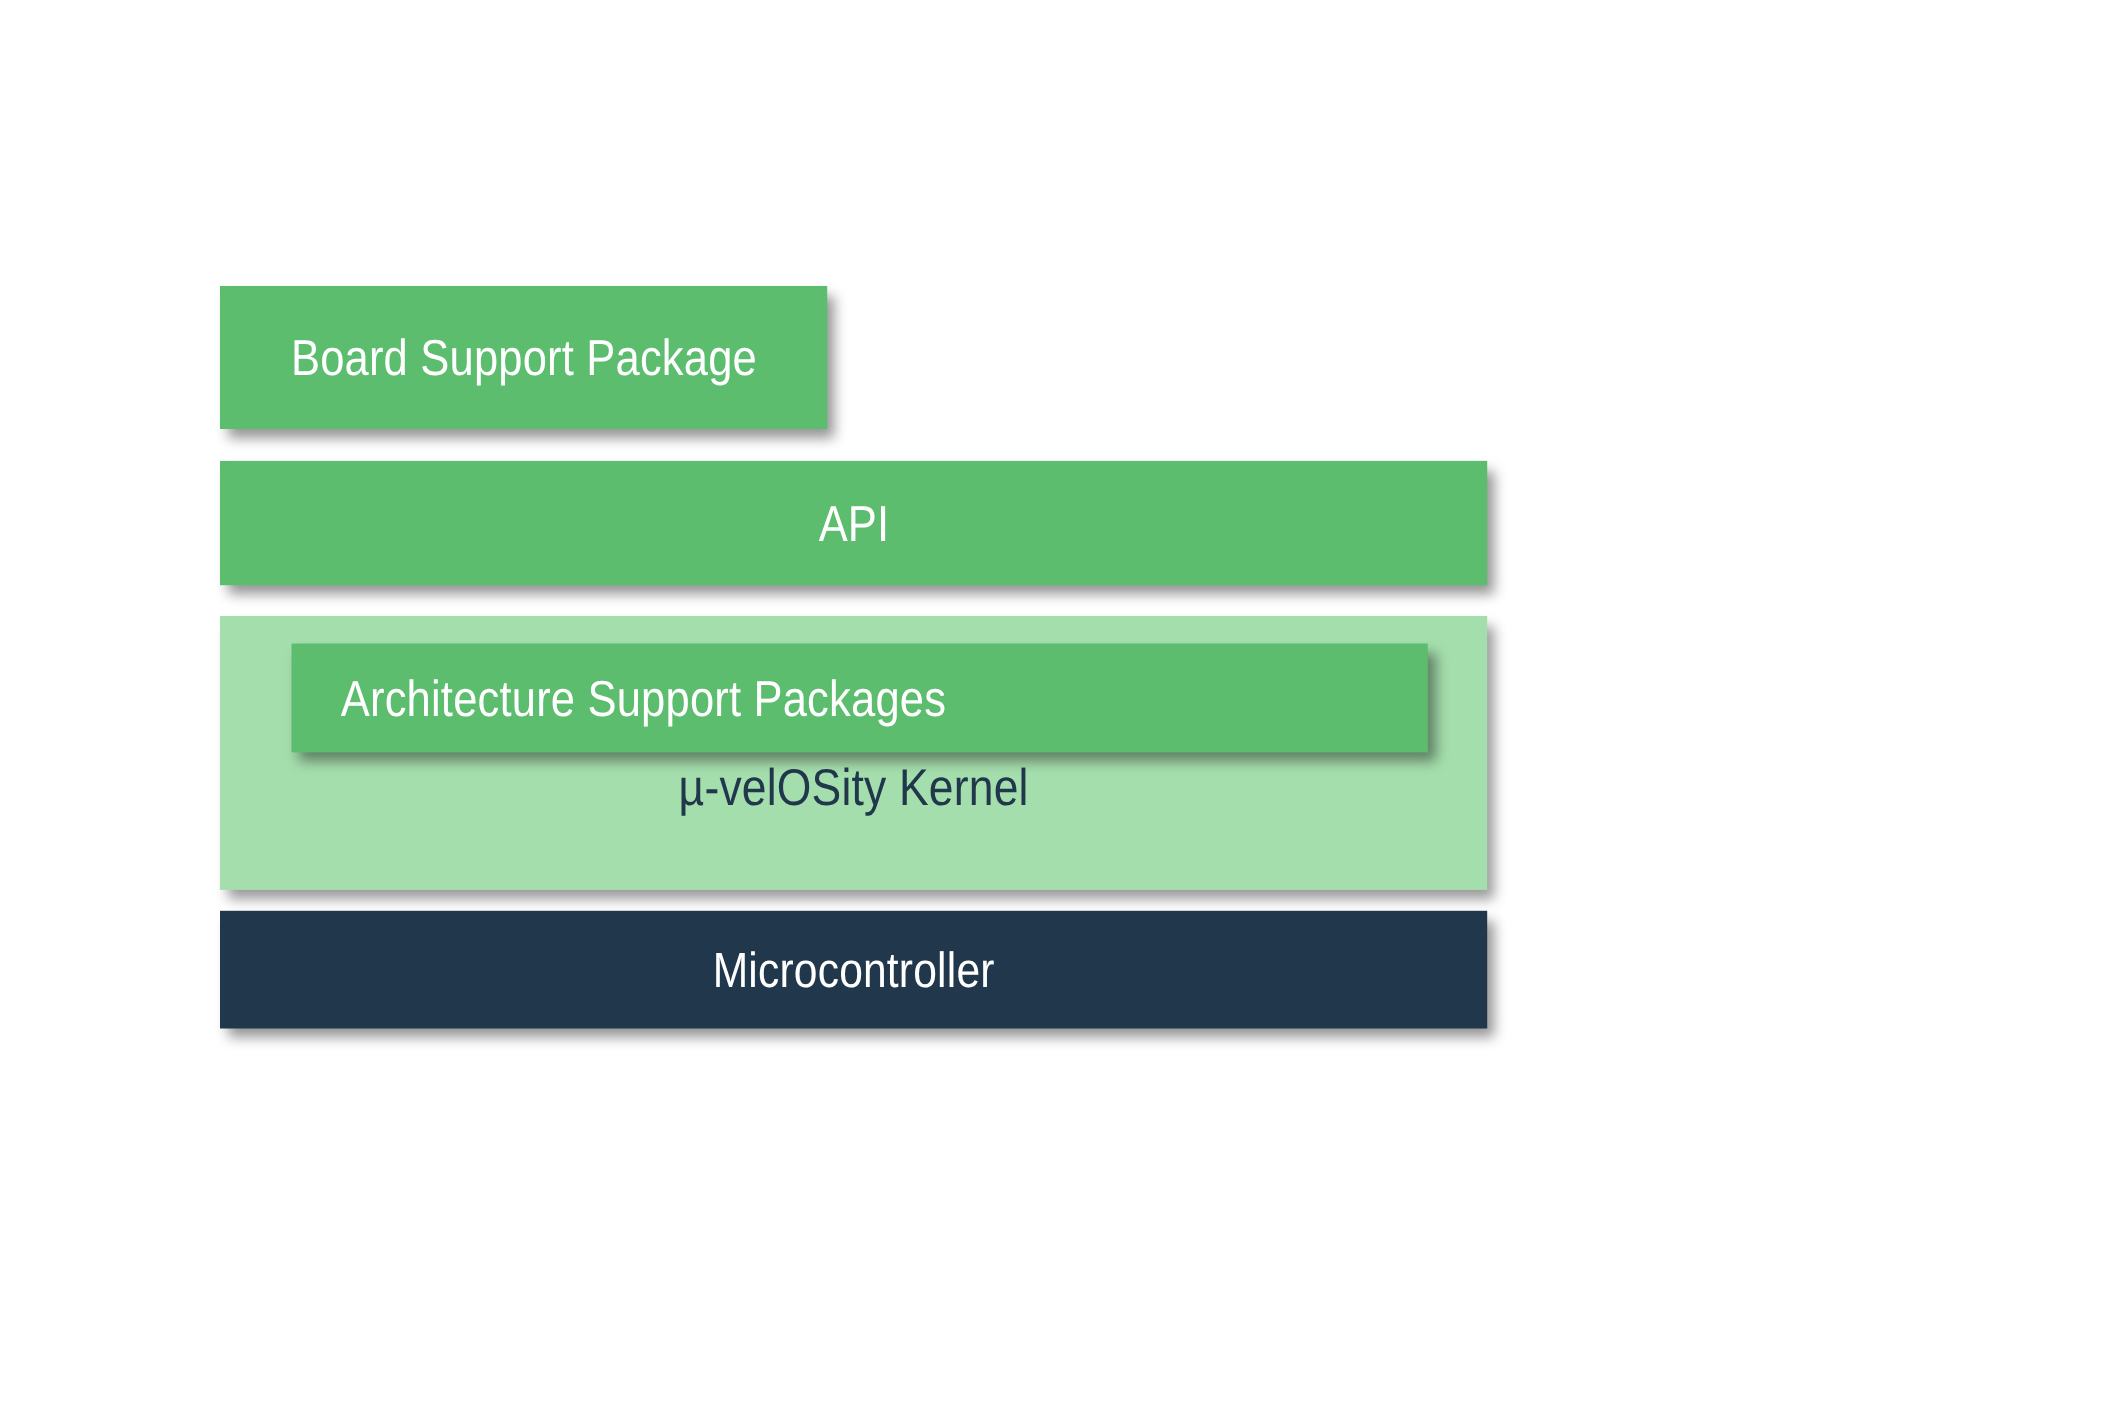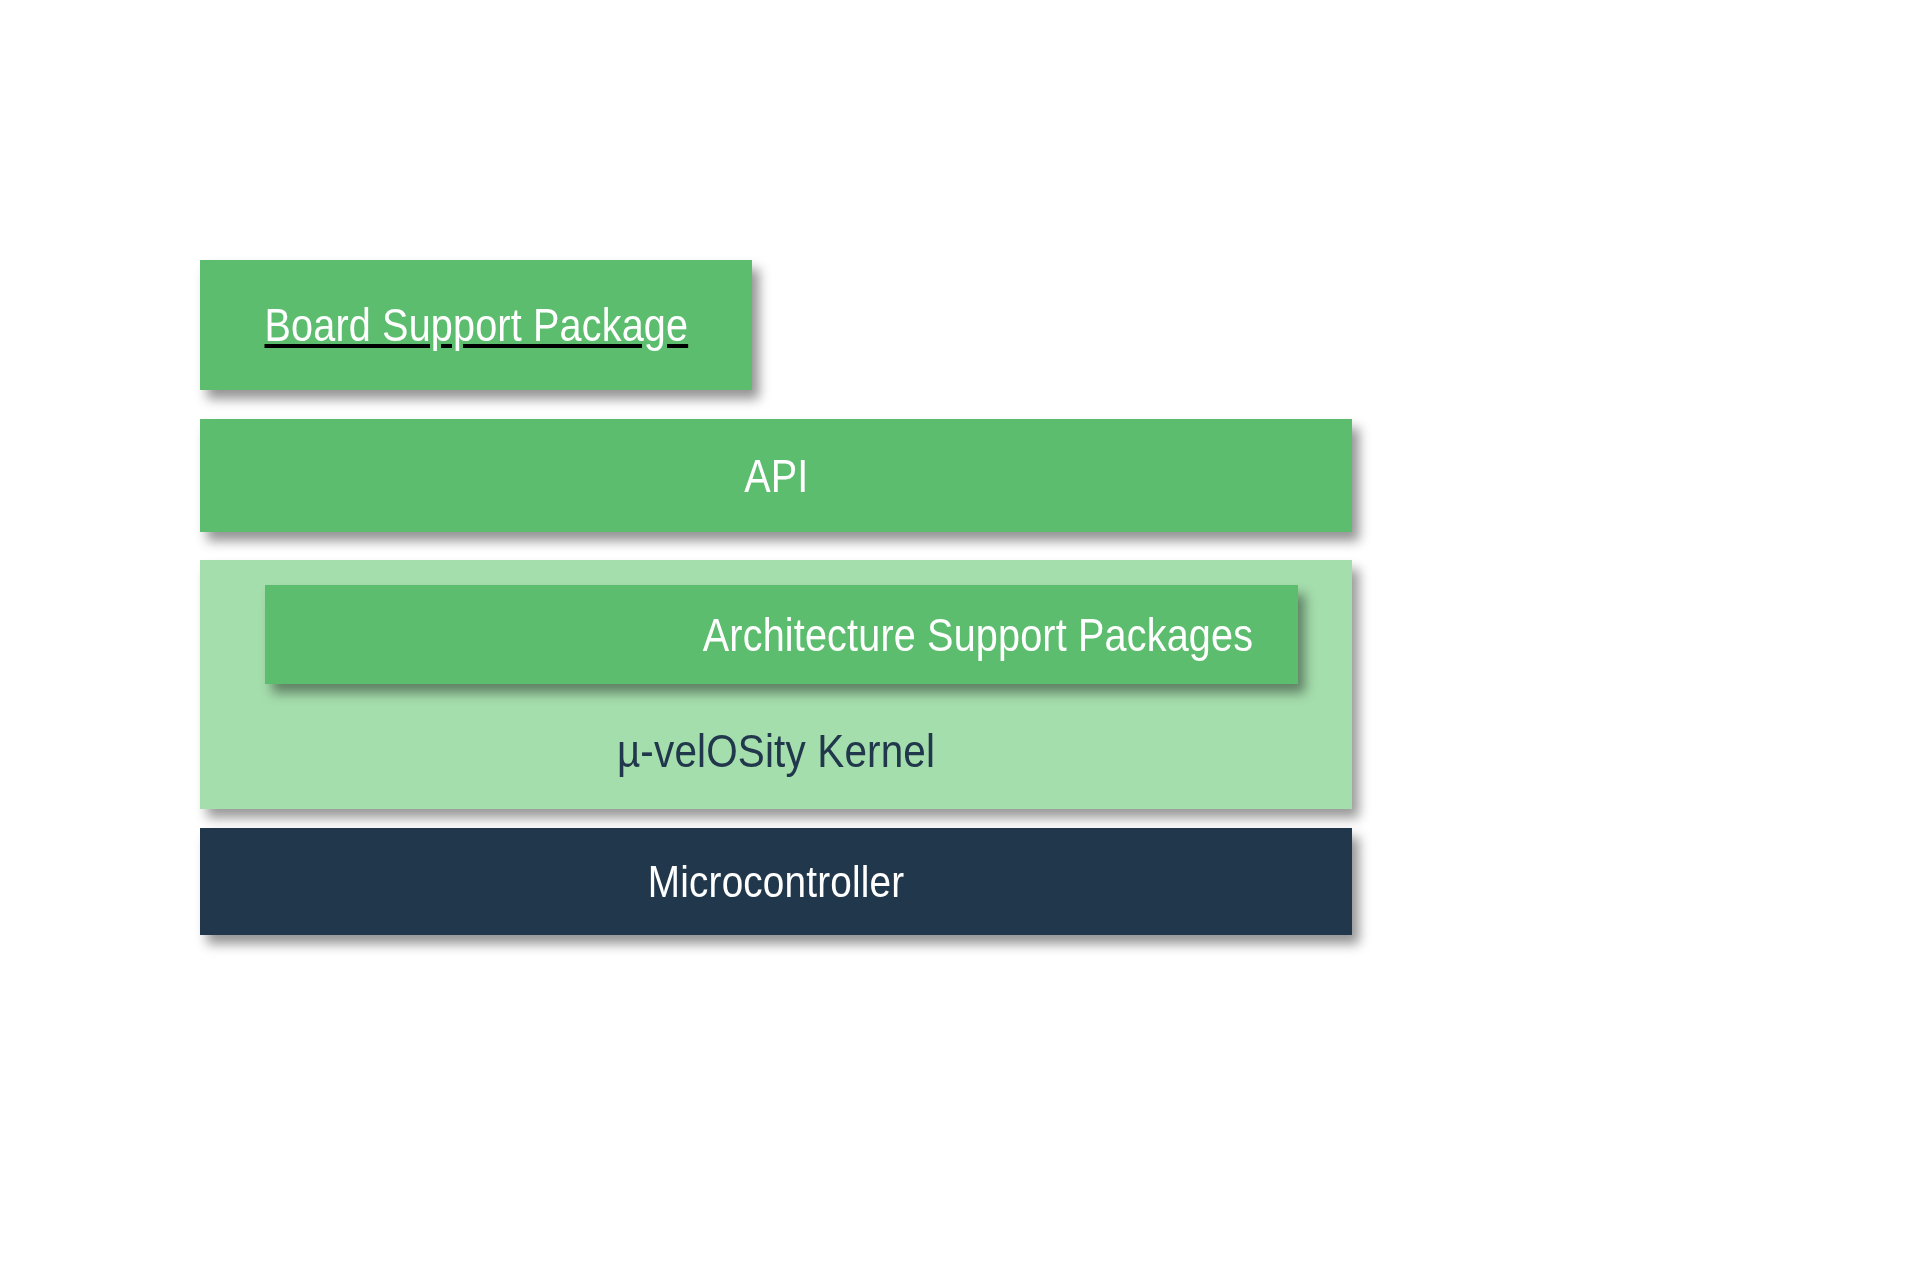--- a/index.html
+++ b/index.html
@@ -51,21 +51,20 @@
     font-size: 51px;
   }
 
   
   #box-bsp {
     left: 200px;
     top: 260px;
     width: 552px;
     height: 130px;
     background: #5cbd6e;
-    text-decoration: underline;
   }
   #box-bsp .layer-label {
     color: #ffffff;
     font-size: 46px;
   }
 
   
   #box-middleware {
     left: 795px;
     top: 262px;
@@ -101,39 +100,39 @@
     box-shadow: 7px 9px 11px rgba(0,0,0,0.40);
     display: block;
   }
   #kernel-label-wrap {
     position: absolute;
     left: 0;
     right: 0;
     bottom: 0;
     height: 117px;
     display: flex;
-    align-items: center;
+    align-items: flex-start;
     justify-content: center;
   }
   #kernel-label-wrap .layer-label {
     color: #21374b;
     font-size: 47px;
   }
 
   
   #box-asp {
     position: absolute;
     left: 265px;
     top: 585px;
     width: 1033px;
     height: 99px;
     background: #5cbd6e;
     display: flex;
     align-items: center;
-    justify-content: flex-end;
+    justify-content: flex-start;
     box-shadow: 7px 9px 11px rgba(0,0,0,0.42);
     box-sizing: border-box;
   }
   #box-asp .layer-label {
     color: #ffffff;
     font-size: 46px;
   }
 
   
   #box-microcontroller {

